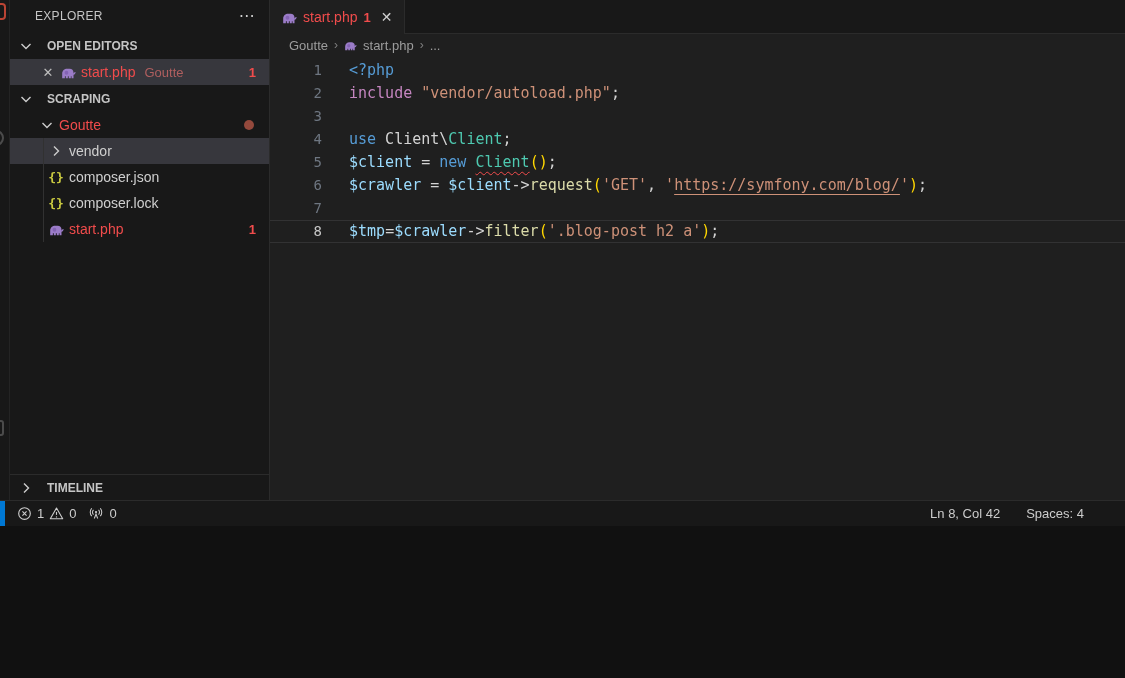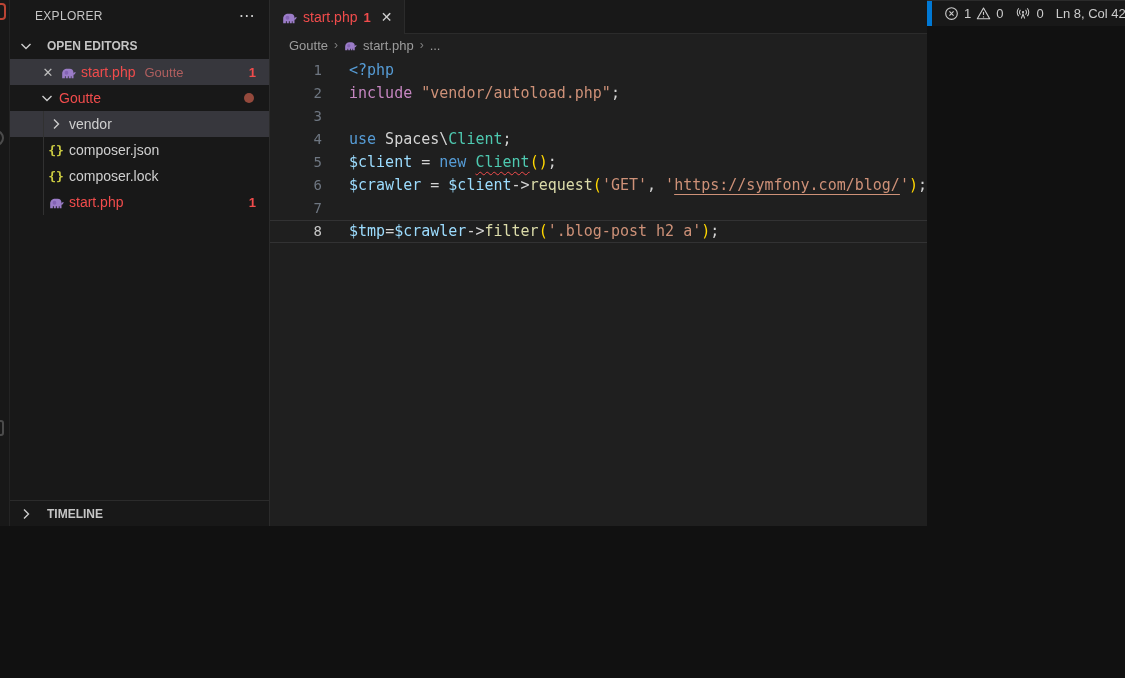--- a/index.html
+++ b/index.html
@@ -6,21 +6,21 @@
     --bg-editor:#1f1f1f; --bg-side:#181818; --border:#2b2b2b; --row-sel:#37373d;
     --fg:#cccccc; --fg-dim:#9d9d9d; --lineno:#6e7681; --lineno-active:#c6c6c6;
     --error:#f14c4c; --accent-blue:#0078d4; --modified-dot:#94493c;
     --php-icon:#9b7cc8; --json-icon:#cbcb41;
     --kw:#569cd6; --ctrl:#c586c0; --str:#ce9178; --cls:#4ec9b0; --varc:#9cdcfe;
     --fn:#dcdcaa; --gold:#ffd700; --punc:#d4d4d4;
   }
   *{margin:0;padding:0;box-sizing:border-box;}
   html,body{width:1125px;height:678px;overflow:hidden;background:#111;}
   body{font-family:"Liberation Sans",sans-serif;color:var(--fg);font-size:14px;-webkit-font-smoothing:antialiased;}
-  .app{width:1125px;height:526px;display:flex;}
+  .app{width:1125px;height:526px;display:flex;flex-direction:column;}
   .main{flex:1;display:flex;min-height:0;}
 
   
   .activity-sliver{width:10px;background:var(--bg-side);border-right:1px solid #242424;position:relative;overflow:hidden;flex:none;}
   .frag{position:absolute;border:2px solid #777;border-radius:50%;width:16px;height:16px;left:-12px;opacity:.55;}
   .frag-badge{position:absolute;left:-4px;top:3px;width:10px;height:17px;border:2px solid #bb4434;border-radius:4px;background:transparent;}
   .frag-b1{top:130px;} .frag-b2{top:420px;border-radius:3px;} .frag-b3{top:585px;}
 
   
   .sidebar{width:260px;background:var(--bg-side);display:flex;flex-direction:column;flex:none;border-right:1px solid var(--border);}
@@ -111,20 +111,28 @@
           <svg width="15" height="13" viewBox="0 0 16 14">
               <path d="M1.2 13.2V8.2C1.2 5.2 3.6 3 6.6 3h2.6c2.5 0 4.2 1.7 4.2 3.9v1c.7-.1 1-.6 1-1.4h1.2c0 1.7-.7 2.7-2.2 2.9v3.8h-2.1v-2.1h-.8v2.1H8.3v-2.1h-1v2.1H5.1v-2.1h-1v2.1z" fill="#9b7cc8"></path>
               <ellipse cx="5.8" cy="7.2" rx="2" ry="2.2" fill="#8463b4"></ellipse>
             </svg>
         </span>
         <span class="err">start.php</span>
         <span class="desc">Goutte</span>
         <span class="t-badge">1</span>
       </div>
 
+      <div class="sec-header">
+        <span class="chev icn">
+          <svg width="16" height="16" viewBox="0 0 16 16" fill="none" stroke="#cccccc" stroke-width="1.4">
+              <path d="M3.5 6l4.5 4.5L12.5 6"></path>
+            </svg>
+        </span>
+        <span>SCRAPING</span>
+      </div>
 
       <div id="tree">
           <div class="tree-row lvl1">
             <span class="slot icn">
               <svg width="16" height="16" viewBox="0 0 16 16" fill="none" stroke="#cccccc" stroke-width="1.4">
                 <path d="M3.5 6l4.5 4.5L12.5 6"></path>
               </svg>
             </span>
             <span class="err">Goutte</span>
             <span class="t-dot"></span>
@@ -199,21 +207,21 @@
         </span>
         <span class="bc-item">start.php</span>
         <span class="bc-sep">›</span>
         <span class="bc-item">...</span>
       </div>
 
       <div class="code" id="code">
           <div class="code-line"><span class="gutter">1</span><span class="code-text"><span class="tok-kw">&lt;?php</span></span></div>
           <div class="code-line"><span class="gutter">2</span><span class="code-text"><span class="tok-ctrl">include</span><span class="tok-pl"> </span><span class="tok-str">"vendor/autoload.php"</span><span class="tok-pl">;</span></span></div>
           <div class="code-line"><span class="gutter">3</span><span class="code-text"></span></div>
-          <div class="code-line"><span class="gutter">4</span><span class="code-text"><span class="tok-kw">use</span><span class="tok-pl"> Spaces\</span><span class="tok-cls">Client</span><span class="tok-pl">;</span></span></div>
+          <div class="code-line"><span class="gutter">4</span><span class="code-text"><span class="tok-kw">use</span><span class="tok-pl"> Client\</span><span class="tok-cls">Client</span><span class="tok-pl">;</span></span></div>
           <div class="code-line"><span class="gutter">5</span><span class="code-text"><span class="tok-var">$client</span><span class="tok-pl"> = </span><span class="tok-kw">new</span><span class="tok-pl"> </span><span class="tok-cls m-squiggle">Client</span><span class="tok-br">()</span><span class="tok-pl">;</span></span></div>
           <div class="code-line"><span class="gutter">6</span><span class="code-text"><span class="tok-var">$crawler</span><span class="tok-pl"> = </span><span class="tok-var">$client</span><span class="tok-pl">-&gt;</span><span class="tok-fn">request</span><span class="tok-br">(</span><span class="tok-str">'GET'</span><span class="tok-pl">, </span><span class="tok-str">'</span><span class="tok-str m-link">https://symfony.com/blog/</span><span class="tok-str">'</span><span class="tok-br">)</span><span class="tok-pl">;</span></span></div>
           <div class="code-line"><span class="gutter">7</span><span class="code-text"></span></div>
           <div class="code-line active"><span class="gutter">8</span><span class="code-text"><span class="tok-var">$tmp</span><span class="tok-pl">=</span><span class="tok-var">$crawler</span><span class="tok-pl">-&gt;</span><span class="tok-fn">filter</span><span class="tok-br">(</span><span class="tok-str">'.blog-post h2 a'</span><span class="tok-br">)</span><span class="tok-pl">;</span></span></div>
         </div>
     </section>
   </div>
 
   <footer class="status-bar">
     <span class="remote-sliver"></span>

